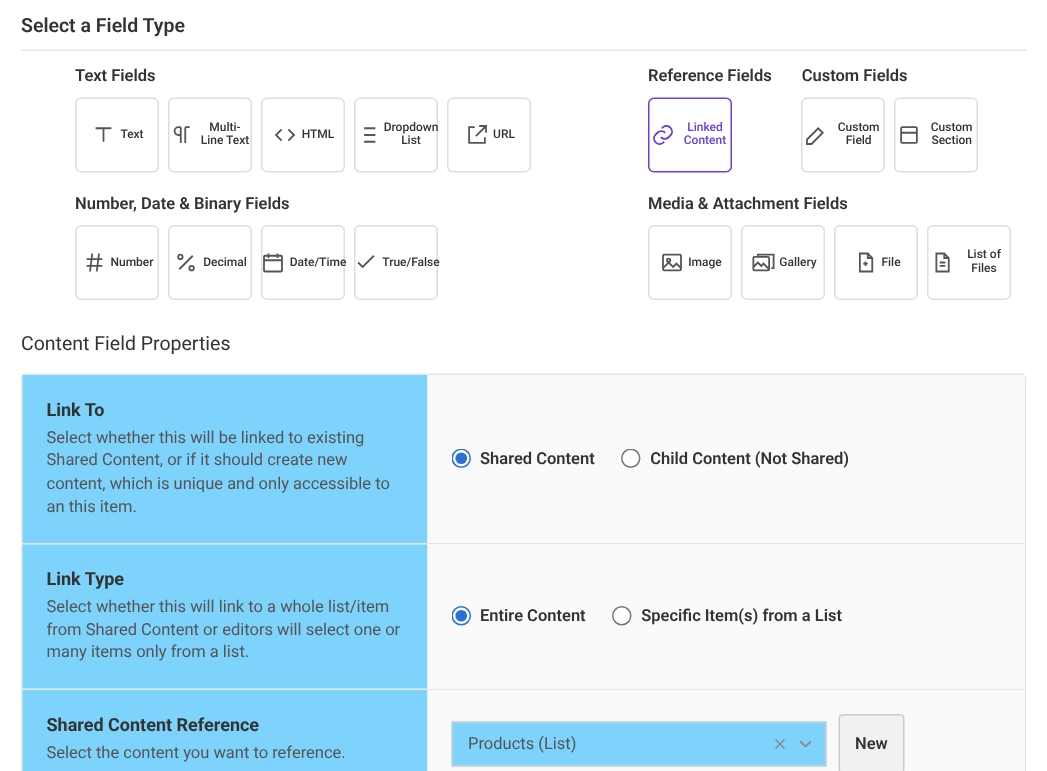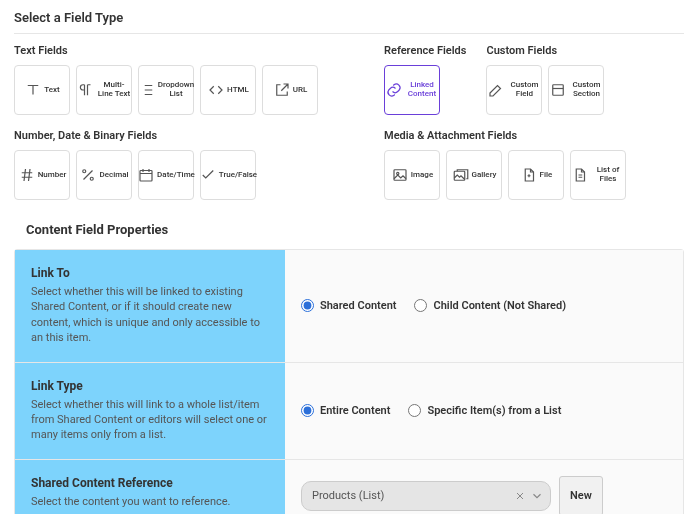--- a/index.html
+++ b/index.html
@@ -1,48 +1,48 @@
 <!DOCTYPE html>
 <html><head>
 <meta charset="utf-8">
 <style>
   * { box-sizing: border-box; margin: 0; padding: 0; }
   body { font-family: -apple-system, BlinkMacSystemFont, "Segoe UI", Roboto, Arial, sans-serif; font-size: 12px; color: #333; background: #fff; width: 698px; }
   .page { padding: 10px 14px; }
   .page-title { font-size: 13px; font-weight: 600; margin-bottom: 8px; }
   .hr { border: none; border-top: 1px solid #e6e6e6; margin-bottom: 10px; }
 
-  .sections-row { display: flex; margin-bottom: 14px; }
+  .sections-row { display: flex; gap: 12px; margin-bottom: 14px; margin-left: 36px; }
   .col-left { flex: 0 0 370px; }
   .col-right { flex: 1; display: flex; gap: 20px; }
   .section { }
   .section-title { font-size: 11px; font-weight: 600; margin-bottom: 8px; }
 
   .tile-row { display: flex; gap: 6px; flex-wrap: wrap; }
   .tile { width: 56px; height: 50px; border: 1px solid #ddd; border-radius: 4px; display: flex; flex-direction: row; align-items: center; justify-content: center; gap: 2px; cursor: pointer; background: #fff; }
   .tile.selected { border: 1.5px solid #6a3fd9; align-items: center; }
   .tile .tile-icon { font-size: 16px; color: #555; line-height: 1; display: flex; align-items: center; justify-content: center; height: 18px; }
   .tile.selected .tile-icon { color: #6a3fd9; }
   .tile .tile-label { font-size: 8px; font-weight: 500; text-align: center; line-height: 1.1; color: #333; }
   .tile.selected .tile-label { color: #6a3fd9; }
 
-  .props-title { font-size: 13px; font-weight: 700; margin: 22px 0 12px 12px; }
+  .props-title { font-size: 13px; font-weight: 400; margin: 22px 0 12px 0; }
   .props-box { border: 1px solid #e6e6e6; border-radius: 3px; }
   .prop-row { display: flex; border-bottom: 1px solid #e6e6e6; }
   .prop-row:last-child { border-bottom: none; }
   .prop-left { flex: 0 0 270px; padding: 16px 16px; background: #7dd3fc; }
   .prop-right { flex: 1; padding: 16px 16px; background: #fafafa; display: flex; align-items: center; gap: 18px; flex-wrap: wrap; }
   .prop-label { font-size: 12px; font-weight: 700; margin-bottom: 4px; }
   .prop-desc { font-size: 11px; color: #555; line-height: 1.4; }
   .radio-item { display: flex; align-items: center; gap: 6px; }
   .radio-item input[type="radio"] { width: 13px; height: 13px; accent-color: #2b6fd9; cursor: pointer; }
   .radio-item span { font-size: 11px; font-weight: 600; }
 
   .select-wrap { display: flex; align-items: center; gap: 8px; }
-  .select-box { width: 250px; height: 30px; border: 1px solid #ccc; border-radius: 10px; background: #e5e5e5; display: flex; align-items: center; padding: 0 6px 0 10px; cursor: pointer; }
+  .select-box { width: 250px; height: 30px; border: 1px solid #ccc; border-radius: 0; background: #7dd3fc; display: flex; align-items: center; padding: 0 6px 0 10px; cursor: pointer; }
   .select-box .sel-text { flex: 1; font-size: 11px; color: #555; }
   .select-box .sel-actions { display: flex; align-items: center; gap: 4px; color: #888; }
   .select-box .sel-actions svg { display: block; }
   .btn-new { height: 40px; padding: 0 10px; border: 1px solid #ccc; border-radius: 3px; background: #f1f1f1; font-size: 11px; font-weight: 600; cursor: pointer; display: flex; align-items: center; }
 </style>
 </head>
 <body>
 
 <div class="page">
   <div class="page-title">Select a Field Type</div>
@@ -65,32 +65,32 @@
             <div class="tile-icon">
                 <svg width="18" height="18" viewBox="0 0 24 24" fill="none" stroke="currentColor" stroke-width="1.6">
                   <path d="M14 5h4M14 5v14M10 5v14M10 5H8a3.5 3.5 0 0 0 0 7h2"></path>
                 </svg>
               </div>
             <div class="tile-label">Multi-Line Text</div>
           </div>
           <div class="tile">
             <div class="tile-icon">
                 <svg width="18" height="18" viewBox="0 0 24 24" fill="none" stroke="currentColor" stroke-width="1.6">
+                  <path d="M9 7l-5 5 5 5M15 7l5 5-5 5"></path>
+                </svg>
+              </div>
+            <div class="tile-label">HTML</div>
+          </div>
+          <div class="tile">
+            <div class="tile-icon">
+                <svg width="18" height="18" viewBox="0 0 24 24" fill="none" stroke="currentColor" stroke-width="1.6">
                   <path d="M9 6h10M9 12h10M9 18h10M5 6h.01M5 12h.01M5 18h.01"></path>
                 </svg>
               </div>
             <div class="tile-label">Dropdown List</div>
-          </div>
-          <div class="tile">
-            <div class="tile-icon">
-                <svg width="18" height="18" viewBox="0 0 24 24" fill="none" stroke="currentColor" stroke-width="1.6">
-                  <path d="M9 7l-5 5 5 5M15 7l5 5-5 5"></path>
-                </svg>
-              </div>
-            <div class="tile-label">HTML</div>
           </div>
           <div class="tile">
             <div class="tile-icon">
                 <svg width="18" height="18" viewBox="0 0 24 24" fill="none" stroke="currentColor" stroke-width="1.6">
                   <path d="M14 4h6v6M20 4l-9 9M19 14v5H5V5h5"></path>
                 </svg>
               </div>
             <div class="tile-label">URL</div>
           </div>
         </div>

